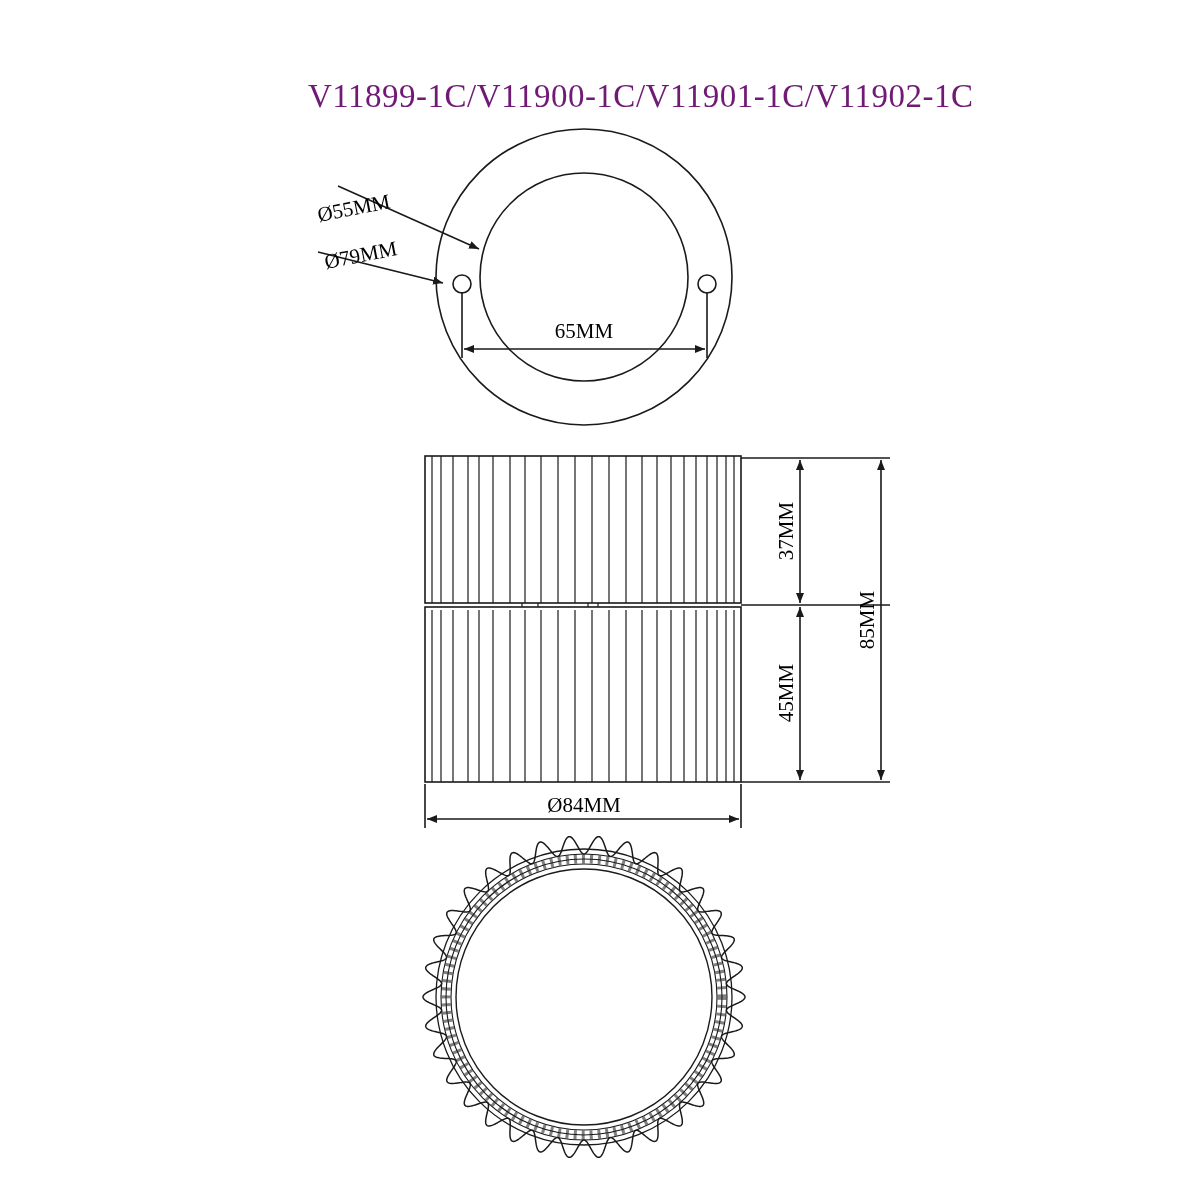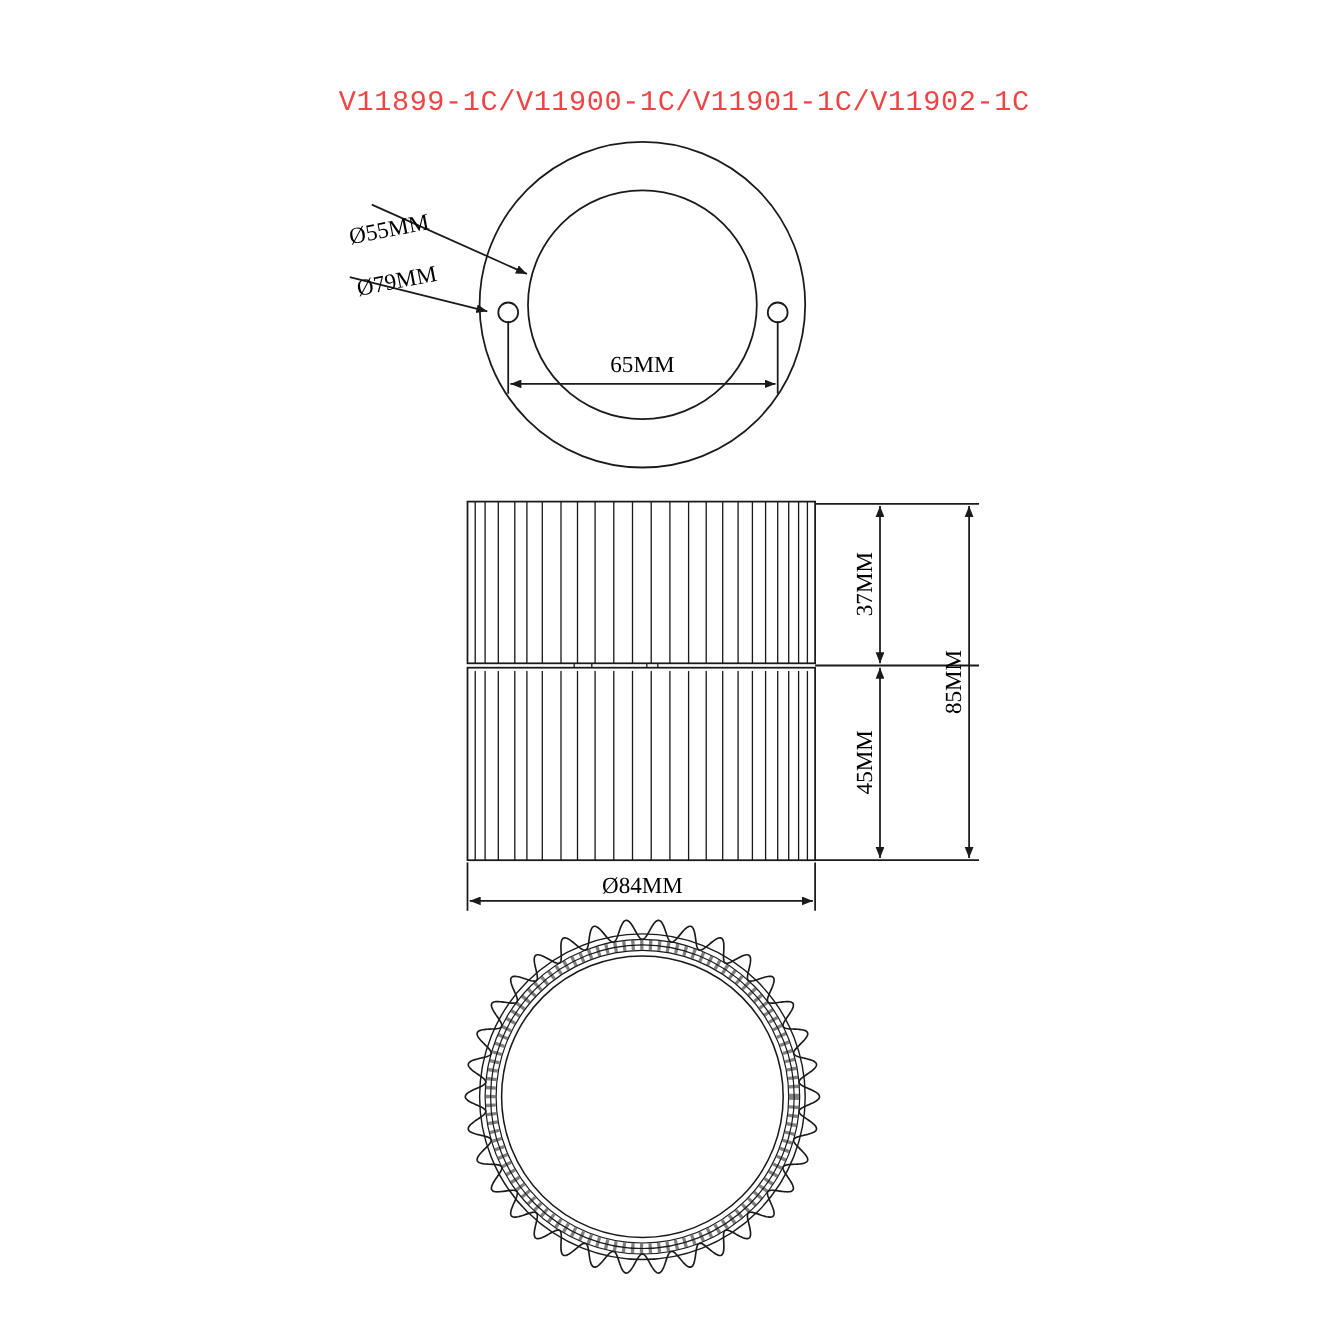--- a/index.html
+++ b/index.html
@@ -19,25 +19,25 @@
     position: absolute;
     left: 0;
     top: 0;
     width: 1200px;
     height: 1200px;
   }
   .title {
     position: absolute;
     left: 308px;
     top: 78px;
-    font-family: Liberation Mono, monospace;
-    font-size: 26px;
+    font-family: Liberation Serif, serif;
+    font-size: 33px;
     letter-spacing: 0.5px;
     white-space: nowrap;
-    color: #ef4444;
+    color: #701a75;
   }
   svg text {
     font-family: "Liberation Serif", serif;
     fill: #000;
   }
   .dim {
     font-size: 21px;
   }
 </style>
 </head>

